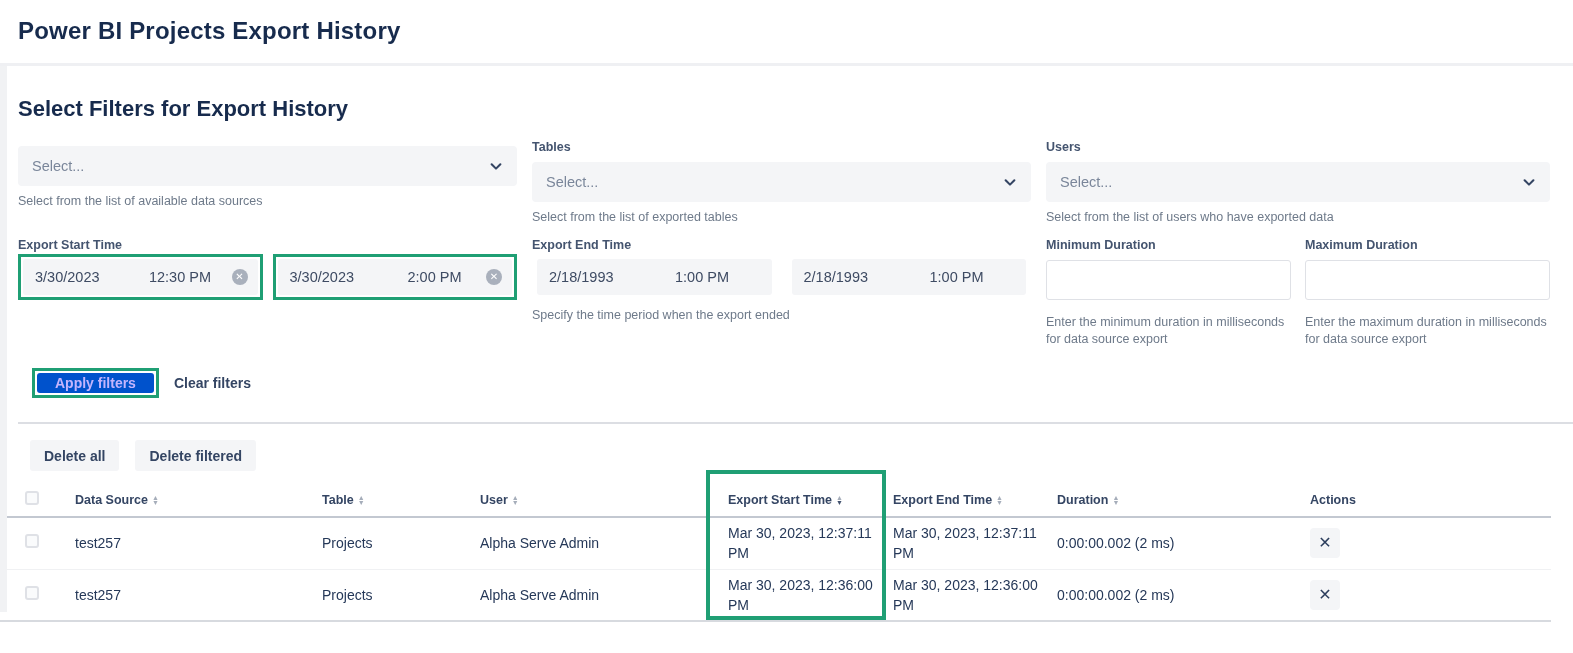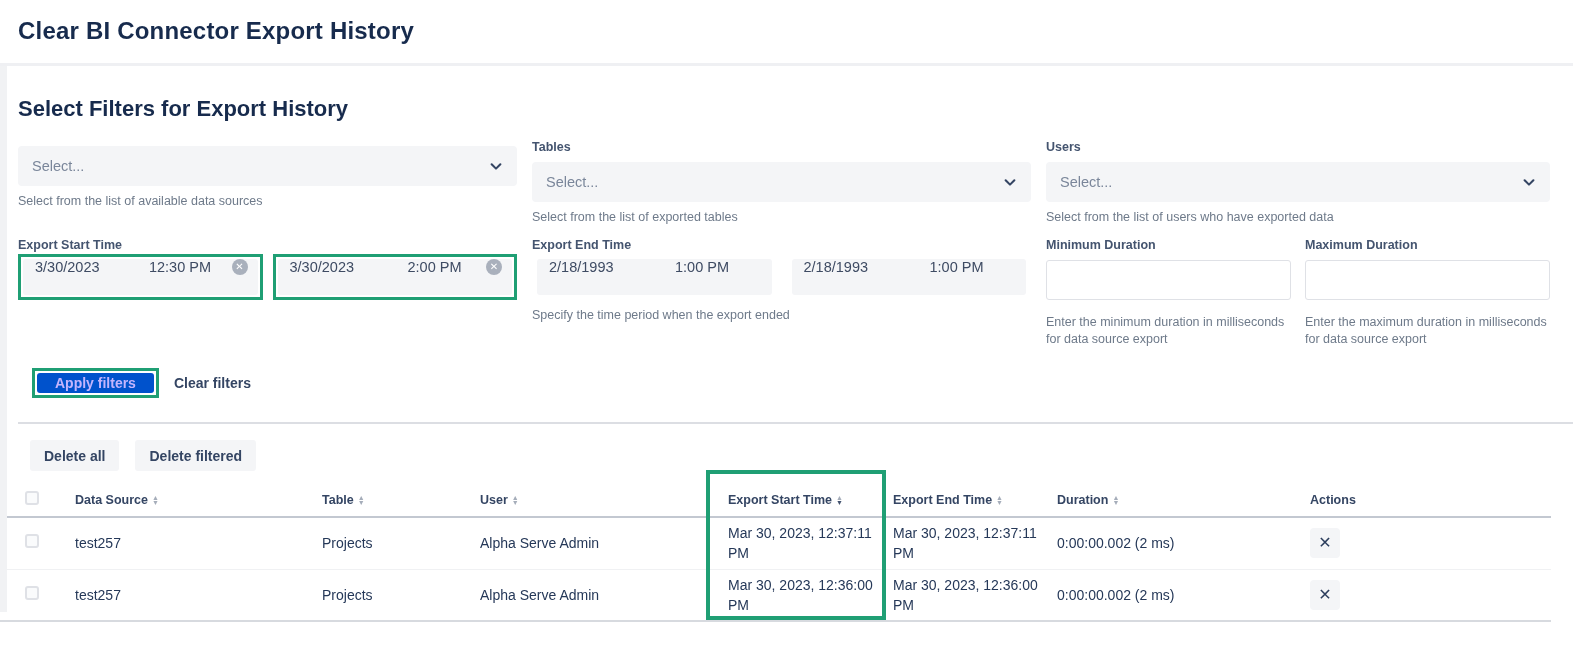--- a/index.html
+++ b/index.html
@@ -26,21 +26,21 @@
   .select-box{margin-top:6px; height:40px; background:var(--field); border-radius:4px;
               display:flex; align-items:center; padding:0 14px; cursor:pointer;}
   .select-ph{flex:1; font-size:14.5px; color:var(--ph);}
   .chev{width:14px; height:14px; color:var(--slate);}
   .helper{margin-top:7px; font-size:12.5px; color:var(--muted); line-height:16px;}
 
   .filter-grid.row2{margin-top:13px;}
   .dt-pair{display:flex; gap:10px; margin-top:0;}
   .hl-wrap{border:3px solid var(--green); padding:2px; flex:1;}
   .ghost-wrap{border:3px solid transparent; padding:2px; flex:1;}
-  .dt-input{height:36px; background:var(--field); border-radius:3px; display:flex; align-items:flex-start;
+  .dt-input{height:36px; background:var(--field); border-radius:3px; display:flex; align-items:center;
             padding:0 10px 0 12px; font-size:14.5px; color:#3E4B63; cursor:text;}
   .dt-date{width:44%;}
   .dt-time{flex:1; text-align:center;}
   .clear-btn{width:16px; height:16px; border-radius:50%; background:#A9B0BC; color:#fff;
              display:flex; align-items:center; justify-content:center; font-size:10px; line-height:1;
              cursor:pointer; flex:0 0 auto;}
   .dur-grid{display:grid; grid-template-columns:1fr 1fr; column-gap:14px;}
   .dur-input{margin-top:6px; height:40px; background:#fff; border:1px solid var(--border); border-radius:3px;
              width:100%; font-size:14px; padding:0 10px; color:var(--navy); outline:none;}
   .dur-helper{margin-top:14px; font-size:12.5px; color:var(--muted); line-height:17px; max-width:250px;}
@@ -78,21 +78,21 @@
   .col-highlight{position:absolute; left:706px; top:470px; width:180px; height:150px;
                  border:4px solid var(--green); pointer-events:none; z-index:5;}
 </style>
 </head>
 <body>
 
 <div id="app">
   <div class="left-edge"></div>
 
   <div class="page-header">
-    <div class="page-title">Clear BI Connector Export History</div>
+    <div class="page-title">Power BI Projects Export History</div>
   </div>
   <div class="top-divider"></div>
 
   <div class="filters">
     <div class="filters-heading">Select Filters for Export History</div>
 
     <div class="filter-grid">
       <div>
         <div class="select-box">
           <span class="select-ph">Select...</span>

